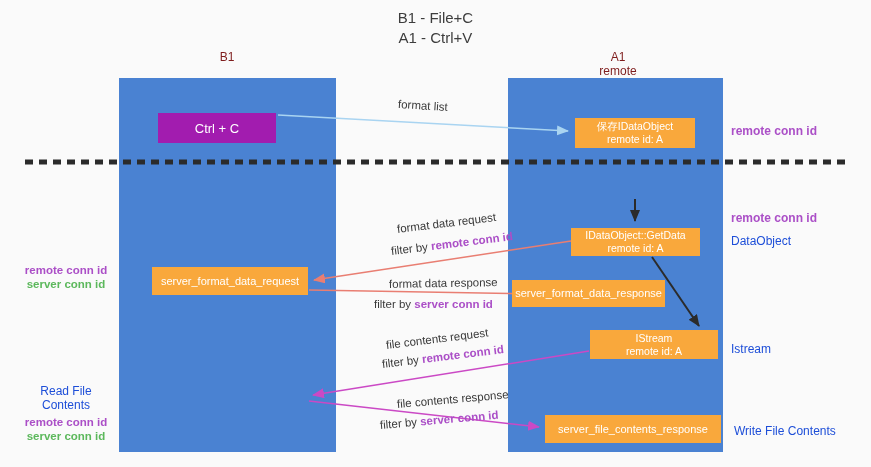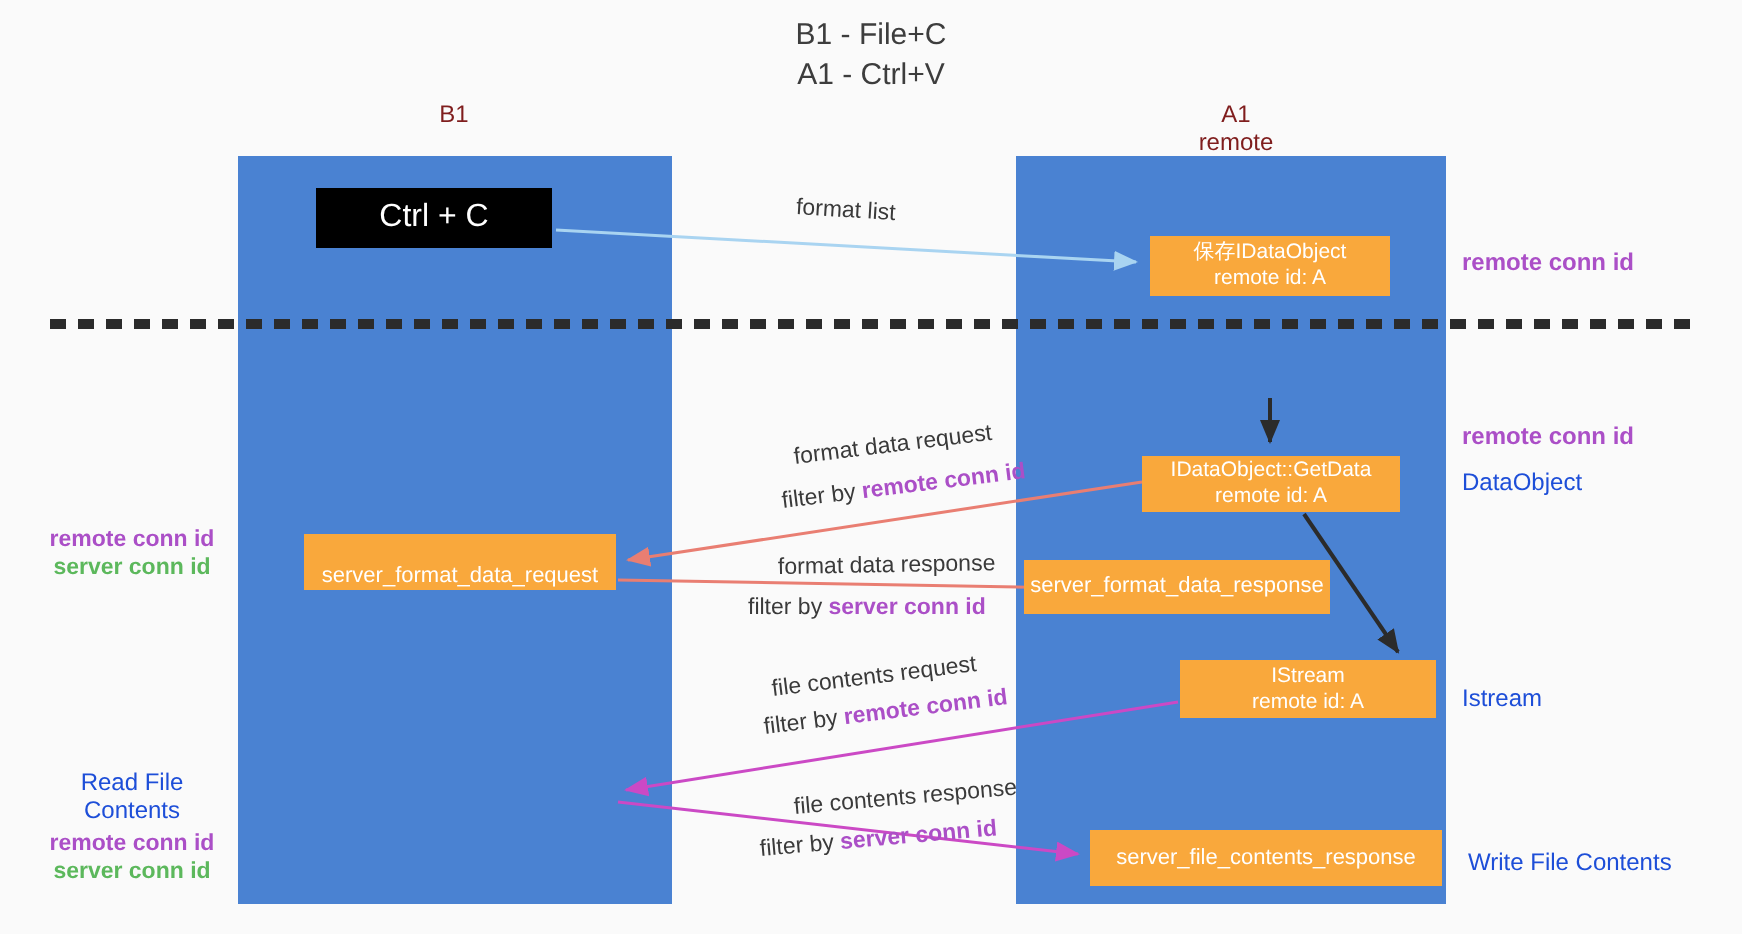--- a/index.html
+++ b/index.html
@@ -4,21 +4,21 @@
 <style>
   html,body{margin:0;padding:0;}
   body{font-family:"Liberation Sans","DejaVu Sans",sans-serif;background:#f2f2f2;}
   .canvas{position:relative;width:871px;height:467px;background:#fafafa;overflow:hidden;}
   .abs{position:absolute;}
   .title{left:0;right:0;top:8px;text-align:center;font-size:15px;line-height:20px;color:#3d3d3d;}
   .lane-header{width:160px;text-align:center;font-size:12px;line-height:14px;color:#7f1d1d;}
   .lane{background:#4a82d2;}
   .box{display:flex;flex-direction:column;align-items:center;justify-content:center;
        color:#ffffff;text-align:center;}
-  .box.green{background:#000000;font-size:16px;}
+  .box.green{background:#a21caf;font-size:13px;margin-top:19px;}
   .box.orange{background:#f9a83c;font-size:10.5px;line-height:13px;}
   .box.orange.single{font-size:11px;}
   .flow-label{font-size:11.5px;color:#3a3a3a;white-space:nowrap;transform-origin:left center;}
   .purple{color:#ab4fc7;font-weight:bold;}
   .greentext{color:#5cb85c;font-weight:bold;}
   .margin-label{font-size:12px;white-space:nowrap;}
   .margin-label.bold{font-weight:bold;}
   .black{color:#1d4ed8;}
   .left-group{width:100px;text-align:center;font-size:11.5px;line-height:14px;}
   svg.overlay{position:absolute;left:0;top:0;pointer-events:none;}
@@ -85,21 +85,21 @@
     <span>保存IDataObject</span>
     <span>remote id: A</span>
   </div>
 
 
   <div class="abs box orange" style="left:571px;top:228px;width:129px;height:28px;">
     <span>IDataObject::GetData</span>
     <span>remote id: A</span>
   </div>
 
-  <div class="abs box orange single" style="left:152px;top:267px;width:156px;height:28px;justify-content:flex-end;">
+  <div class="abs box orange single" style="left:152px;top:267px;width:156px;height:28px;">
     <span>server_format_data_request</span>
   </div>
 
   <div class="abs box orange single" style="left:512px;top:280px;width:153px;height:27px;">
     <span>server_format_data_response</span>
   </div>
 
   <div class="abs box orange" style="left:590px;top:330px;width:128px;height:29px;">
     <span>IStream</span>
     <span>remote id: A</span>

